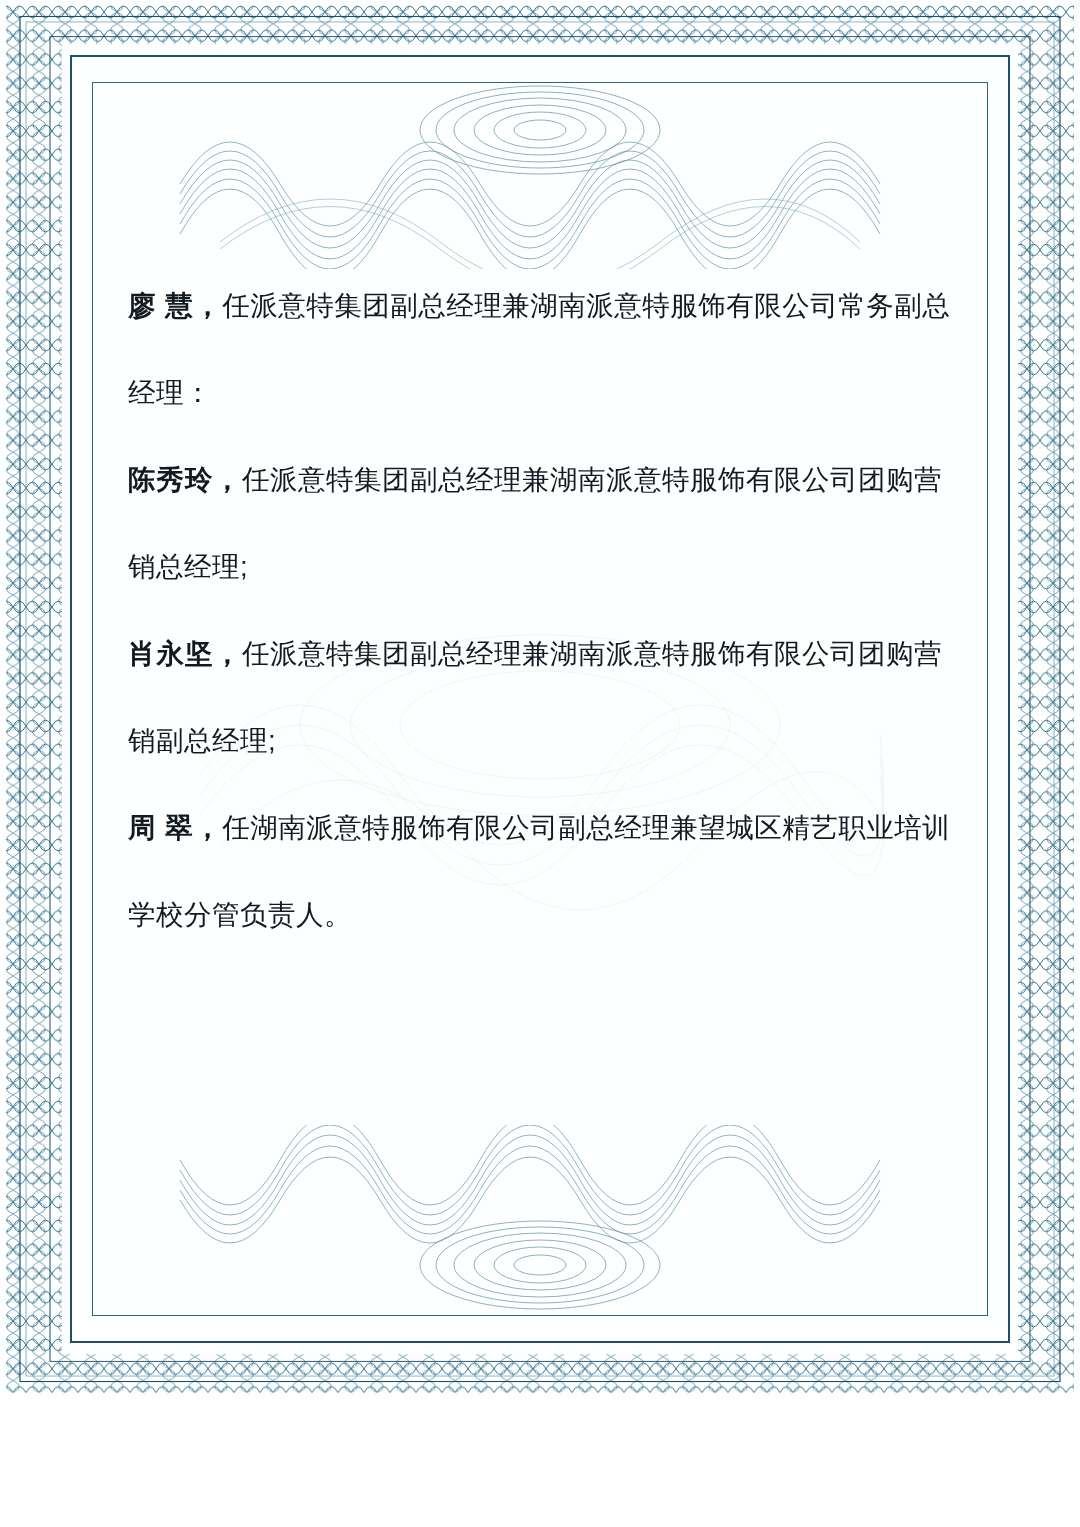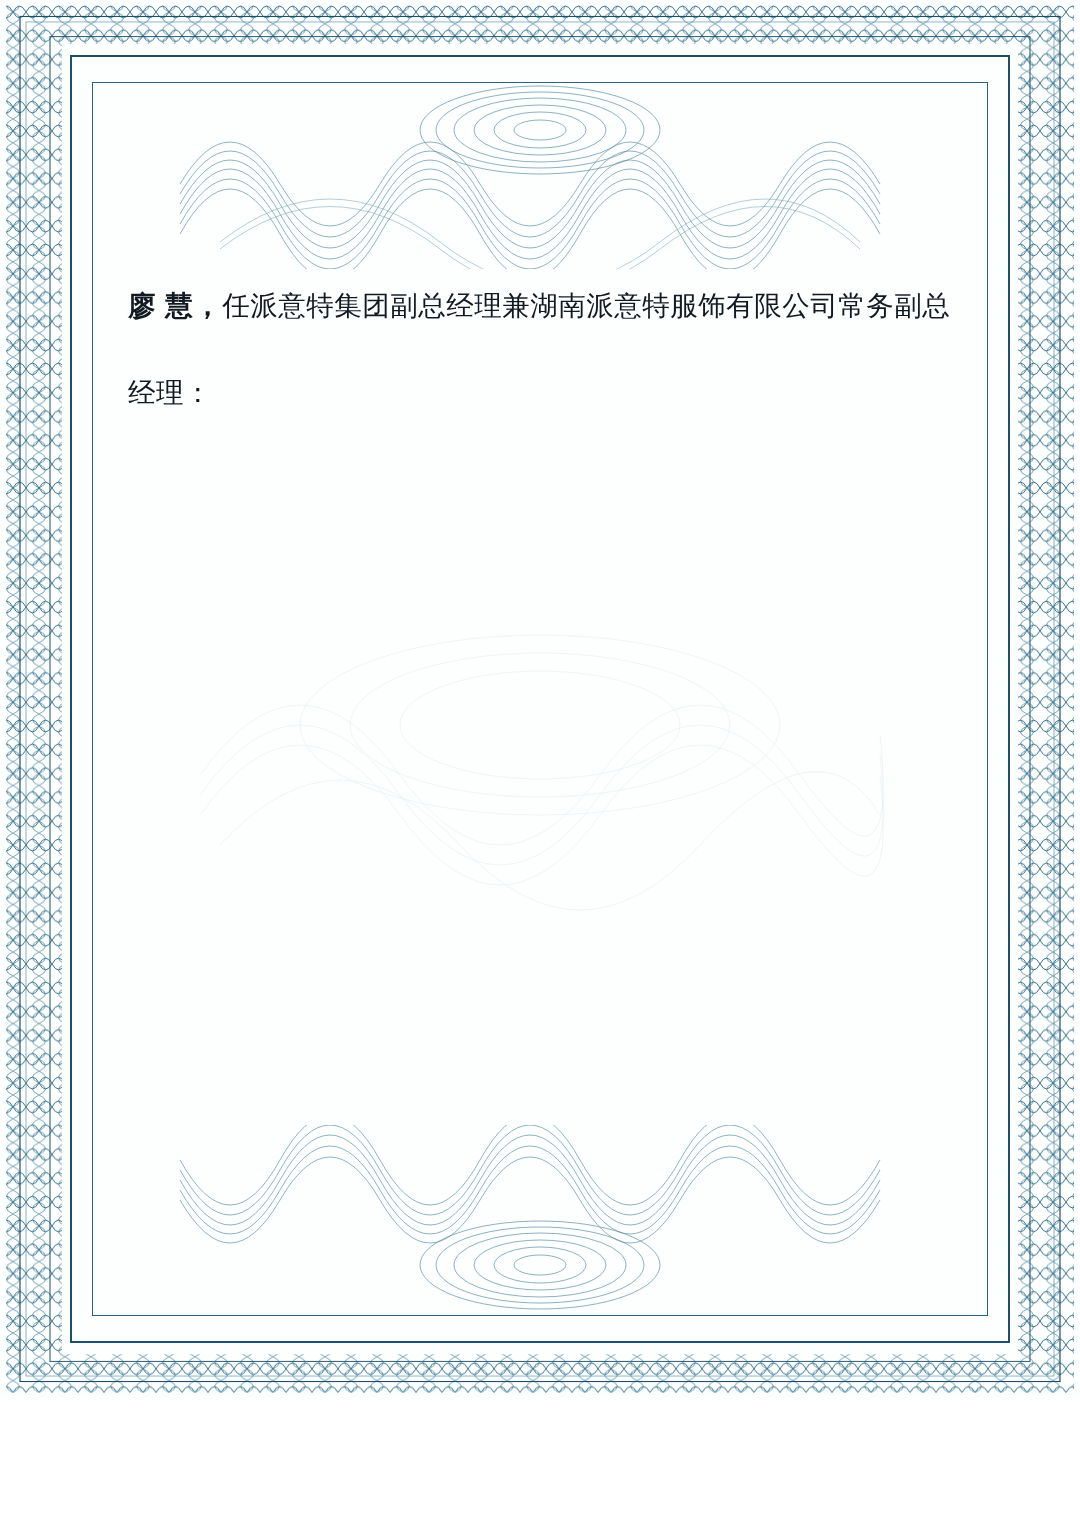--- a/index.html
+++ b/index.html
@@ -193,15 +193,18 @@
         <path d="M40 330 Q160 200 280 330 T520 330 T700 300"></path>
         <ellipse cx="360" cy="210" rx="240" ry="90"></ellipse>
         <ellipse cx="360" cy="210" rx="190" ry="72"></ellipse>
         <ellipse cx="360" cy="210" rx="140" ry="54"></ellipse>
       </g>
     </svg>
   </div>
 
   <div class="body-text">
     <p class="para"><span class="nm">廖 慧，</span><span class="rest">任派意特集团副总经理兼湖南派意特服饰有限公司常务副总经理：</span></p>
+    <p class="para"><span class="nm">陈秀玲，</span><span class="rest">任派意特集团副总经理兼湖南派意特服饰有限公司团购营销总经理;</span></p>
+    <p class="para"><span class="nm">肖永坚，</span><span class="rest">任派意特集团副总经理兼湖南派意特服饰有限公司团购营销副总经理;</span></p>
+    <p class="para"><span class="nm">周 翠，</span><span class="rest">任湖南派意特服饰有限公司副总经理兼望城区精艺职业培训学校分管负责人。</span></p>
   </div>
 
 </div>
 
 </body></html>

